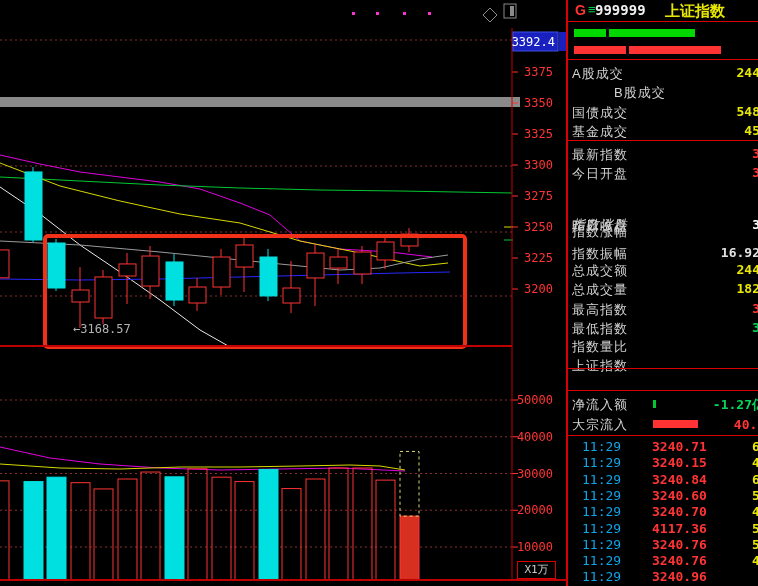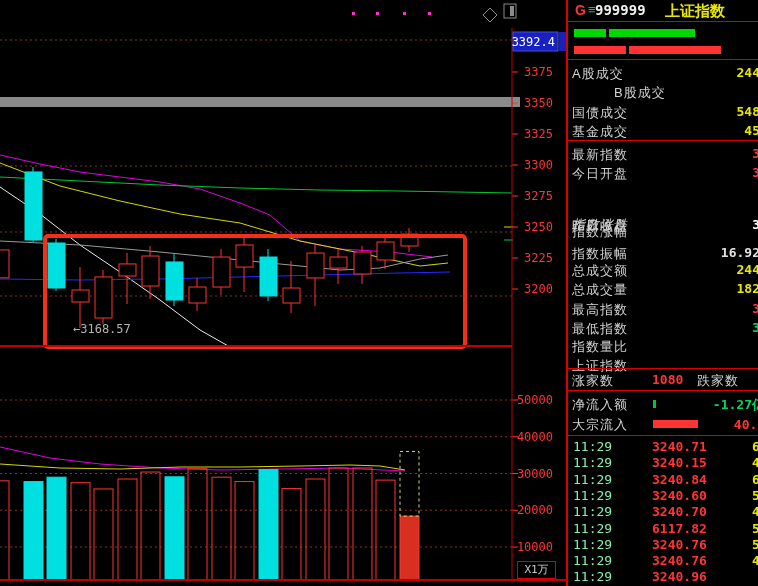--- a/index.html
+++ b/index.html
@@ -14,21 +14,21 @@
   #panel-header{position:absolute;left:0;top:2px;width:190px;height:19px;font-weight:bold;font-size:14px;}
   #hdr-g{position:absolute;left:7px;color:#ff3434;}
   #hdr-menu{position:absolute;left:20px;color:#00cc44;font-size:13px;}
   #hdr-code{position:absolute;left:27px;color:#f0f0f0;font-family:"DejaVu Sans Mono",monospace;}
   #hdr-name{position:absolute;left:97px;color:#e8e800;font-size:15px;}
   .sbar{position:absolute;height:8px;}
   .prow{position:absolute;left:0;width:190px;height:19px;font-size:13px;}
   .prow .lbl{position:absolute;left:4px;top:2px;color:#d4d4d4;letter-spacing:1px;}
   .prow .val{position:absolute;right:-2px;top:2px;font-family:"DejaVu Sans Mono",monospace;font-weight:bold;}
   .tickrow{position:absolute;left:0;width:196px;height:16px;font-family:"DejaVu Sans Mono",monospace;font-size:13px;font-weight:bold;}
-  .tickrow .t{position:absolute;left:5px;color:#86efac;font-weight:normal;}
+  .tickrow .t{position:absolute;left:14px;color:#0ea5e9;font-weight:normal;}
   .tickrow .p{position:absolute;left:84px;color:#ff3434;}
   .tickrow .v{position:absolute;left:184px;color:#e8e800;}
   .flowbar{position:absolute;top:6px;height:8px;}
   #families{position:absolute;left:0;top:370px;width:190px;height:19px;font-size:13px;}
   #fam-up-l{position:absolute;left:4px;top:2px;color:#d4d4d4;letter-spacing:1px;}
   #fam-up-v{position:absolute;left:84px;top:2px;color:#ff3434;font-family:"DejaVu Sans Mono",monospace;font-weight:bold;}
   #fam-dn-l{position:absolute;left:129px;top:2px;color:#d4d4d4;letter-spacing:1px;}
 </style>
 </head>
 <body>
@@ -234,25 +234,20 @@
           <span class="lbl">指数量比</span>
           <span class="val" style="color: rgb(255, 255, 255);"></span>
         </div>
         <div class="prow" style="top: 355px;">
           <span class="lbl">上证指数</span>
           <span class="val" style="color: rgb(255, 255, 255);"></span>
         </div>
       </div>
     <div class="sep" style="top:140px"></div>
     <div class="sep" style="top:368px"></div>
-    <div id="families">
-      <span id="fam-up-l">涨家数</span>
-      <span id="fam-up-v">1080</span>
-      <span id="fam-dn-l">跌家数</span>
-    </div>
     <div class="sep" style="top:390px"></div>
     <div id="flow-rows">
         <div class="prow" style="top: 394px;">
           <span class="lbl">净流入额</span>
           <span class="flowbar" style="left: 85px; width: 3px; background: rgb(0, 200, 50);"></span>
           <span class="val" style="color: rgb(0, 216, 90); right: -7px;">-1.27亿</span>
         </div>
         <div class="prow" style="top: 414px; padding-left: 21px;">
           <span class="lbl">大宗流入</span>
           <span class="flowbar" style="left: 85px; width: 45px; background: rgb(255, 51, 51);"></span>
@@ -281,21 +276,21 @@
           <span class="p">3240.60</span>
           <span class="v">5</span>
         </div>
         <div class="tickrow" style="top: 504px;">
           <span class="t">11:29</span>
           <span class="p">3240.70</span>
           <span class="v">4</span>
         </div>
         <div class="tickrow" style="top: 521px;">
           <span class="t">11:29</span>
-          <span class="p">6117.82</span>
+          <span class="p">4117.36</span>
           <span class="v">5</span>
         </div>
         <div class="tickrow" style="top: 537px;">
           <span class="t">11:29</span>
           <span class="p">3240.76</span>
           <span class="v">5</span>
         </div>
         <div class="tickrow" style="top: 553px;">
           <span class="t">11:29</span>
           <span class="p">3240.76</span>

